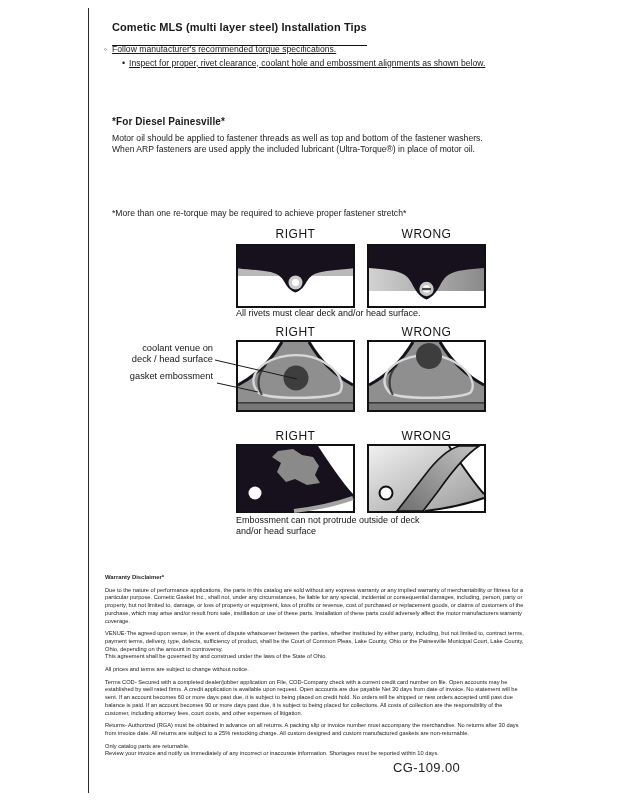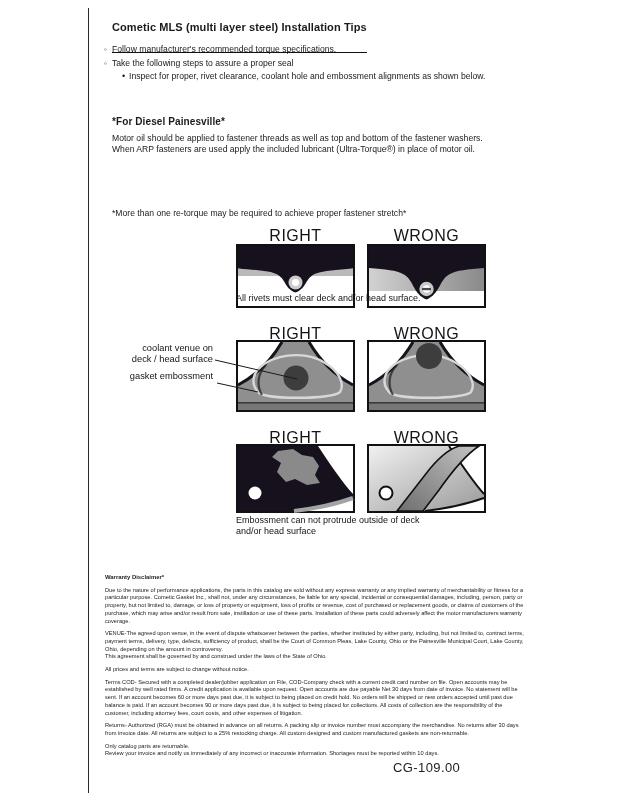--- a/index.html
+++ b/index.html
@@ -5,30 +5,30 @@
   html,body{margin:0;padding:0;background:#ffffff;}
   .page{
     position:relative;width:618px;height:800px;background:#fff;
     font-family:"Liberation Sans","DejaVu Sans",sans-serif;color:var(--ink,#1a1a1a);
     overflow:hidden;
   }
   .abs{position:absolute;}
   .edge-line{position:absolute;left:88px;top:8px;width:1px;height:785px;background:#2a2a2a;}
   .title{
     left:112px;top:21px;font-size:11px;font-weight:bold;
-    border-bottom:1.4px solid #111;padding-bottom:19px;letter-spacing:.1px;
+    border-bottom:1.4px solid #111;padding-bottom:12px;letter-spacing:.1px;
   }
-  .tips{left:104px;top:43px;font-size:8.6px;line-height:12.6px;}
+  .tips{left:104px;top:43px;font-size:8.6px;line-height:12.6px;text-decoration:underline;}
   .tip-row{white-space:nowrap;}
   .tip-row .marker{display:inline-block;width:8px;font-size:8px;}
   .tip-sub{padding-left:18px;}
   .tip-sub .marker{width:7px;font-size:9px;}
   .h-diesel{left:112px;top:116px;font-size:10px;font-weight:bold;letter-spacing:.1px;}
   .para{left:112px;width:392px;font-size:8.6px;line-height:10.8px;}
-  .dlabel{font-size:16px;text-align:center;width:119px;letter-spacing:.5px;color:#141414;}
+  .dlabel{font-size:12px;text-align:center;width:119px;letter-spacing:.5px;color:#141414;}
   .panel{width:119px;}
   .caption{font-size:9px;color:#141414;line-height:11px;}
   .callout{left:105px;width:108px;text-align:right;font-size:9.3px;line-height:10.5px;color:#141414;}
   .legal{left:105px;top:574px;width:420px;font-size:5.7px;line-height:7.7px;color:#222;}
   .legal .lh{font-weight:bold;font-size:5.9px;margin:0 0 5px 0;}
   .legal p{margin:0 0 5px 0;}
   .legal p.tight{margin:0;}
   .footer-code{left:393px;top:760px;font-size:13px;letter-spacing:.4px;color:#222;}
   svg{display:block;}
 </style>
@@ -36,21 +36,20 @@
 <body>
 
 <div class="page">
 
   <div class="edge-line"></div>
 
   <div class="abs title">Cometic MLS (multi layer steel) Installation Tips</div>
 
   <div class="abs tips">
     <div class="tip-row"><span class="marker">◦</span><span>Follow manufacturer's recommended torque specifications.</span></div>
-    <div class="tip-row"><span class="marker">◦</span><span>Take the following steps to assure a proper seal</span></div>
     <div class="tip-row tip-sub"><span class="marker">•</span><span>Inspect for proper, rivet clearance, coolant hole and embossment alignments as shown below.</span></div>
   </div>
 
   <div class="abs h-diesel">*For Diesel Painesville*</div>
   <div class="abs para" style="top:133px;">Motor oil should be applied to fastener threads as well as top and bottom of the fastener washers. When ARP fasteners are used apply the included lubricant (Ultra-Torque®) in place of motor oil.</div>
   <div class="abs para" style="top:208px;">*More than one re-torque may be required to achieve proper fastener stretch*</div>
 
   <div class="abs dlabel" style="left:236px;top:227px;">RIGHT</div>
   <div class="abs dlabel" style="left:367px;top:227px;">WRONG</div>
 
@@ -73,21 +72,21 @@
       </defs>
       <rect x="1" y="1" width="117" height="62" fill="#ffffff" stroke="#111" stroke-width="2"></rect>
       <rect x="2" y="24" width="115" height="23" fill="url(#dg1)"></rect>
       <rect x="2" y="47" width="115" height="15" fill="#ffffff"></rect>
       <path d="M2,2 H117 V24 C100,25.5 90,26 82,30.5 C72,36.5 73,50 59.5,55.5 C46,50 47,36.5 37,30.5 C29,26 19,25.5 2,24 Z" fill="var(--diagram-black)"></path>
       <circle cx="59.5" cy="45" r="7.2" fill="#c9c9c9"></circle>
       <circle cx="59.5" cy="45" r="3.8" fill="#ffffff"></circle>
       <rect x="55" y="43.9" width="9" height="2.3" fill="#4a4a4a"></rect>
     </svg>
   </div>
-  <div class="abs caption" style="left:236px;top:293px;">All rivets must clear deck and/or head surface.</div>
+  <div class="abs caption" style="left:236px;top:308px;">All rivets must clear deck and/or head surface.</div>
 
   <div class="abs dlabel" style="left:236px;top:325px;">RIGHT</div>
   <div class="abs dlabel" style="left:367px;top:325px;">WRONG</div>
 
   <div class="abs callout" style="top:343px;">
     <div>coolant venue on</div>
     <div>deck / head surface</div>
   </div>
   <div class="abs callout" style="top:371px;">gasket embossment</div>
 

